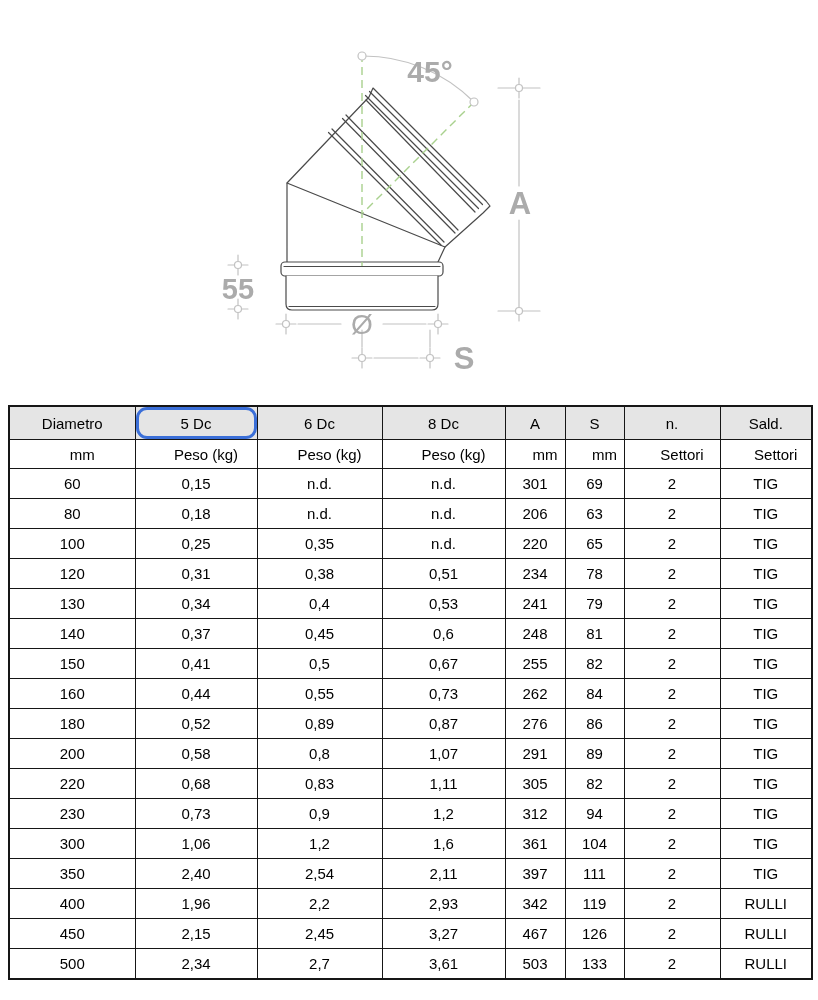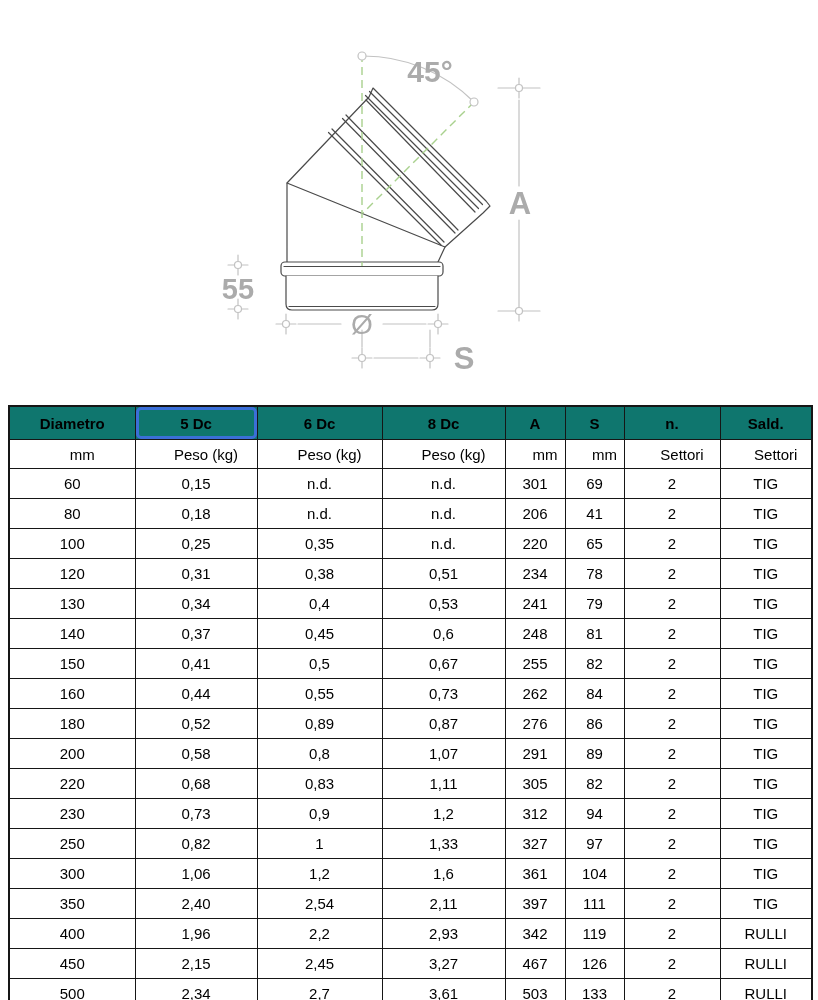--- a/index.html
+++ b/index.html
@@ -15,28 +15,28 @@
     position:absolute;top:405px;left:8px;
     border-collapse:collapse;table-layout:fixed;
     border:2px solid #161616;
   }
   table.spec th,table.spec td{
     border:1.5px solid #161616;
     text-align:center;vertical-align:middle;
     font-size:15px;color:#000;background:#fff;
     padding:0;overflow:hidden;white-space:nowrap;
   }
-  tr.labels th{background:#0f766e;font-weight:bold;height:32px;}
+  tr.labels th{background:#e5e5e5;font-weight:normal;height:32px;}
   tr.units th{font-weight:normal;height:28px;padding-left:20px;}
   tbody td{height:29px;font-weight:normal;}
   .hcell{
     width:100%;height:100%;box-sizing:border-box;
     display:flex;align-items:center;justify-content:center;
   }
-  .hcell.sel{border:3px solid #3b6fd8;border-radius:5px;}
+  .hcell.sel{border:3px solid #3b6fd8;border-radius:11px;}
 </style>
 </head>
 <body>
 
 <div class="drawing">
   <svg width="818" height="400" viewBox="0 0 818 400" xmlns="http://www.w3.org/2000/svg">
 
     <g stroke="#4a4a4a" stroke-width="1.2" fill="none" stroke-linejoin="round" stroke-linecap="round">
       <path fill="#ffffff" d="M287 167 L369 81 L373 72 L486 185 L490 190 L483 197 L445 231 Z"></path>
       <path d="M369.5 75.5 L482.5 188.5 M365.5 79.5 L478.5 192.5 M366 84 L475 196"></path>
@@ -144,21 +144,21 @@
         <td>69</td>
         <td>2</td>
         <td>TIG</td>
       </tr>
       <tr>
         <td>80</td>
         <td>0,18</td>
         <td>n.d.</td>
         <td>n.d.</td>
         <td>206</td>
-        <td>41</td>
+        <td>63</td>
         <td>2</td>
         <td>TIG</td>
       </tr>
       <tr>
         <td>100</td>
         <td>0,25</td>
         <td>0,35</td>
         <td>n.d.</td>
         <td>220</td>
         <td>65</td>
@@ -249,30 +249,20 @@
         <td>230</td>
         <td>0,73</td>
         <td>0,9</td>
         <td>1,2</td>
         <td>312</td>
         <td>94</td>
         <td>2</td>
         <td>TIG</td>
       </tr>
       <tr>
-        <td>250</td>
-        <td>0,82</td>
-        <td>1</td>
-        <td>1,33</td>
-        <td>327</td>
-        <td>97</td>
-        <td>2</td>
-        <td>TIG</td>
-      </tr>
-      <tr>
         <td>300</td>
         <td>1,06</td>
         <td>1,2</td>
         <td>1,6</td>
         <td>361</td>
         <td>104</td>
         <td>2</td>
         <td>TIG</td>
       </tr>
       <tr>

